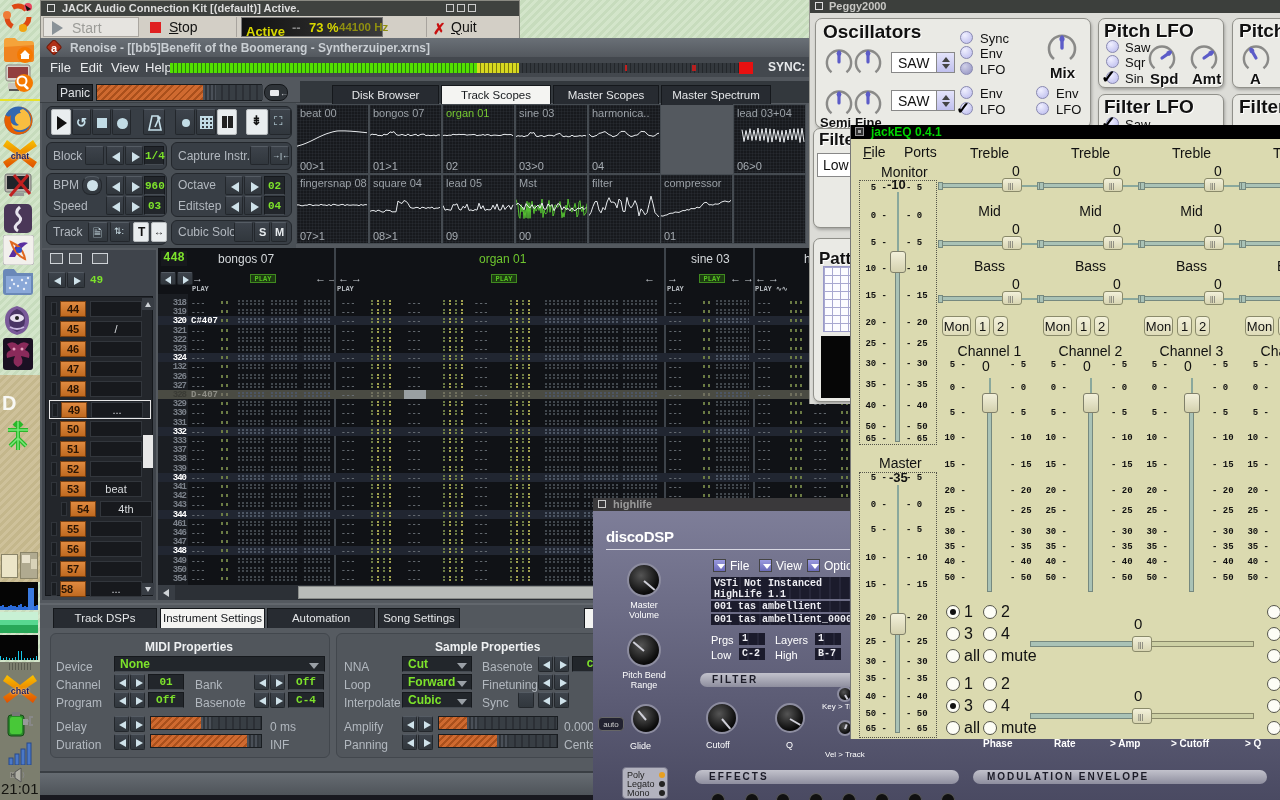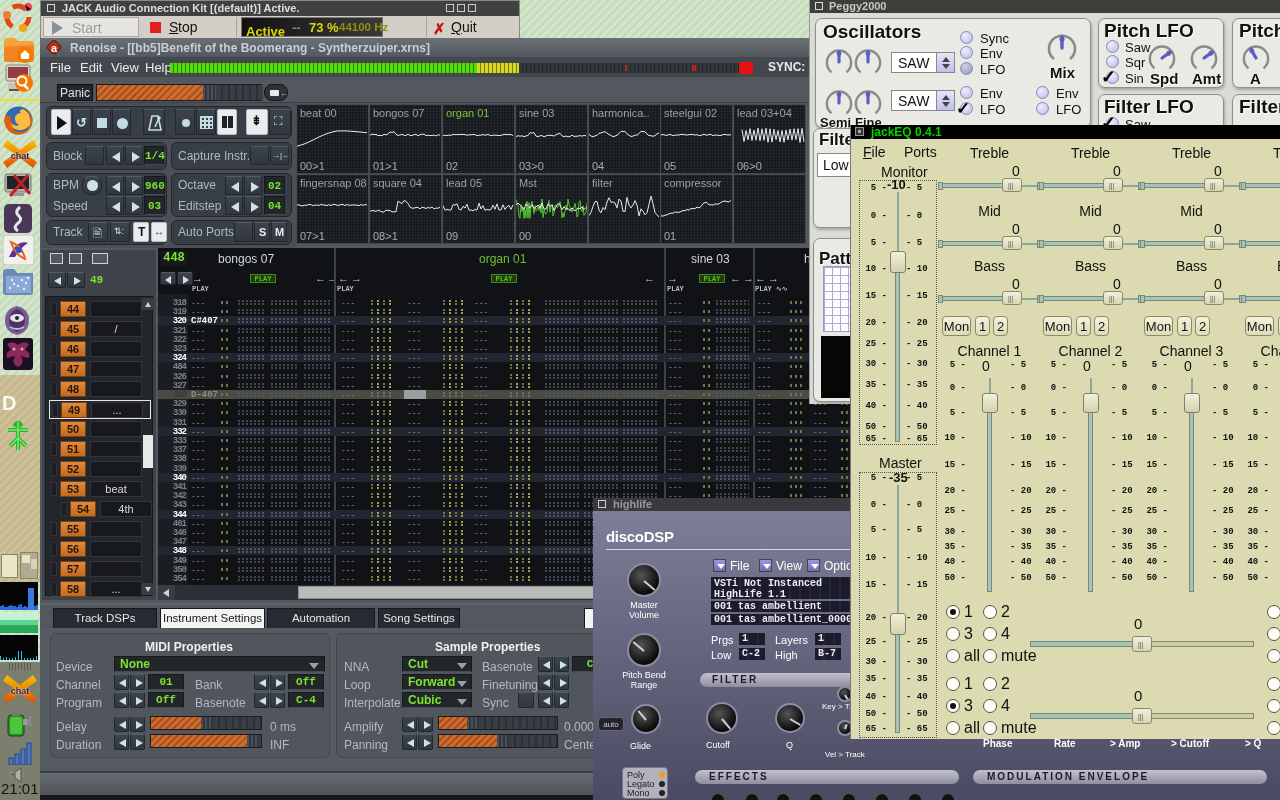--- a/index.html
+++ b/index.html
@@ -284,20 +284,26 @@
       <div class="ab" style="left:17px;top:7px;width:36px;height:17px;background:#24282d;border:1px solid #101316;color:#dfe2e5;font-size:12px;text-align:center;line-height:16px">Panic</div>
       <div class="ab" style="left:56px;top:7px;width:166px;height:17px;background:#2c3036;border:1px solid #191d21">
         <div class="ab" style="left:0;top:0;width:106px;height:15px;background:repeating-linear-gradient(135deg,#cf6a30 0 3px,#aa501c 3px 5px)"></div>
         <div class="ab" style="left:106px;top:0;width:13px;height:15px;background:repeating-linear-gradient(90deg,#4a5058 0 2px,#31363c 2px 4px)"></div>
         <div class="ab" style="left:119px;top:0;width:47px;height:15px;background:repeating-linear-gradient(90deg,#383e44 0 5px,#2c3036 5px 7px)"></div>
       </div>
       <div class="ab" style="left:224px;top:7px;width:24px;height:17px;background:#2e3338;border:1px solid #14171a;border-radius:8px">
         <span class="ab" style="left:5px;top:5px;width:9px;height:6px;background:#e8eaec;border-radius:1px"></span>
         <span class="ab" style="left:15px;top:4px;color:#cfd3d6;font-size:8px">←</span>
       </div>
+      <div class="ab" style="left:260px;top:4px;width:517px;height:22px;background:#33383d">
+        <div class="rtab" style="left:32px;width:107px">Disk Browser</div>
+        <div class="rtab rtabw" style="left:141px;width:110px">Track Scopes</div>
+        <div class="rtab" style="left:253px;width:106px">Master Scopes</div>
+        <div class="rtab" style="left:361px;width:110px">Master Spectrum</div>
+      </div>
     </div>
 <div class="ab" style="left:2px;top:65px;width:254px;height:145px;background:#4a5056">
 <div class="gbox" style="left:4px;top:3px;width:246px;height:33px"></div>
 <div class="rbtn rbtnw" style="left:9px;top:6px;width:20px;height:26px;">
         <span class="ab" style="left:5px;top:6px;width:0;height:0;border-left:10px solid #111;border-top:7px solid transparent;border-bottom:7px solid transparent"></span>
       </div>
 <div class="rbtn" style="left:30px;top:6px;width:19px;height:26px;">
         <span style="position:absolute;left:3px;top:5px;color:#c6e0ea;font-size:13px;font-weight:bold">↺</span>
       </div>
 <div class="rbtn" style="left:50px;top:6px;width:19px;height:26px;">
@@ -390,21 +396,21 @@
 <div class="rbtn" style="left:68px;top:119px;width:20px;height:20px;">
         <span style="position:absolute;left:3px;top:3px;color:#cfe2ea;font-size:9px">⇅:</span>
       </div>
 <div class="rbtn rbtnw" style="left:91px;top:119px;width:16px;height:20px;">
         <span style="position:absolute;left:4px;top:2px;color:#111;font-size:12px;font-weight:bold">T</span>
       </div>
 <div class="rbtn rbtnw" style="left:109px;top:119px;width:16px;height:20px;">
         <span style="position:absolute;left:2px;top:3px;color:#111;font-size:10px;font-weight:bold">↔</span>
       </div>
 <div class="gbox" style="left:129px;top:117px;width:121px;height:25px"></div>
-<div class="lab" style="left:136px;top:122px">Auto Ports</div>
+<div class="lab" style="left:136px;top:122px">Cubic Solo</div>
 <div class="rbtn" style="left:192px;top:119px;width:19px;height:20px;"></div>
 <div class="rbtn" style="left:212px;top:119px;width:16px;height:20px;">
         <span style="position:absolute;left:4px;top:3px;color:#e8ecef;font-size:11px;font-weight:bold">S</span>
       </div>
 <div class="rbtn" style="left:229px;top:119px;width:16px;height:20px;">
         <span style="position:absolute;left:3px;top:3px;color:#e8ecef;font-size:11px;font-weight:bold">M</span>
       </div>
 </div>
 <div class="scell" style="left:256px;top:66px;width:73px;height:70px">
       <svg class="ab" style="left:0;top:0" width="71" height="68">
@@ -433,27 +439,20 @@
       </svg>
       <div class="nm">sine 03</div>
       <div class="bt">03&gt;0</div>
     </div>
 <div class="scell" style="left:548px;top:66px;width:73px;height:70px">
       <svg class="ab" style="left:0;top:0" width="71" height="68">
         <polyline points="0,28.9 2,31.1 4,31.8 6,30.9 8,30.3 10,28.3 12,28.0 14,27.2 16,26.6 18,28.1 20,29.6 22,30.3 24,31.8 26,31.1 28,30.3 30,28.4 32,26.4 34,26.4 36,26.4 38,28.9 40,30.3 42,31.5 44,31.1 46,30.2 48,30.1 50,28.6 52,26.3 54,26.6 56,26.7 58,29.0 60,30.5 62,30.7 64,31.3 66,30.6 68,28.8 70,28.2" fill="none" stroke="#e8ebee" stroke-width="1"></polyline>
       </svg>
       <div class="nm">harmonica..</div>
       <div class="bt">04</div>
-    </div>
-<div class="scell" style="left:620px;top:66px;width:73px;height:70px">
-      <svg class="ab" style="left:0;top:0" width="71" height="68">
-        <polyline points="0,29.9 2,29.5 4,30.1 6,30.4 8,29.5 10,29.7 12,30.8 14,30.2 16,29.9 18,30.0 20,29.4 22,29.6 24,29.7 26,30.1 28,29.6 30,29.6 32,29.3 34,30.2 36,29.6 38,30.6 40,30.6 42,29.3 44,29.6 46,30.3 48,29.5 50,29.4 52,30.7 54,30.1 56,30.0 58,30.5 60,30.5 62,29.5 64,29.4 66,29.9 68,29.9 70,29.9" fill="none" stroke="#e8ebee" stroke-width="1"></polyline>
-      </svg>
-      <div class="nm">steelgui 02</div>
-      <div class="bt">05</div>
     </div>
 <div class="scell" style="left:693px;top:66px;width:73px;height:70px">
       <svg class="ab" style="left:0;top:0" width="71" height="68">
         <polyline points="8,24.7 10,36.5 12,25.5 14,34.8 16,23.7 18,35.5 20,25.1 22,35.2 24,23.1 26,35.8 28,23.8 30,35.3 32,23.2 34,37.3 36,23.8 38,37.1 40,24.2 42,34.7 44,25.5 46,37.0 48,25.4 50,37.3 52,25.0 54,35.0 56,24.0 58,35.1 60,23.7 62,34.7 64,23.6 66,37.5 68,23.3 70,36.9" fill="none" stroke="#e8ebee" stroke-width="1"></polyline>
       </svg>
       <div class="nm">lead 03+04</div>
       <div class="bt">06&gt;0</div>
     </div>
 <div class="scell" style="left:256px;top:136px;width:73px;height:70px">
       <svg class="ab" style="left:0;top:0" width="71" height="68">
@@ -575,21 +574,21 @@
 <div class="ab" style="left:11px;top:1px;width:26px;height:16px;background:linear-gradient(#e08a40,#c06a20);border:1px solid #7a4010;color:#2a1504;font-size:11px;font-weight:bold;text-align:center;line-height:15px">56</div>
 <div class="ab" style="left:41px;top:1px;width:52px;height:16px;background:#17191d;border:1px solid #32363c;color:#d8dbde;font-size:11px;text-align:center;line-height:15px"></div>
 </div>
 <div class="ab" style="left:3px;top:263px;width:102px;height:19px;">
 <div class="ab" style="left:2px;top:2px;width:6px;height:14px;background:#1a1d21;border:1px solid #30343a"></div>
 <div class="ab" style="left:11px;top:1px;width:26px;height:16px;background:linear-gradient(#e08a40,#c06a20);border:1px solid #7a4010;color:#2a1504;font-size:11px;font-weight:bold;text-align:center;line-height:15px">57</div>
 <div class="ab" style="left:41px;top:1px;width:52px;height:16px;background:#17191d;border:1px solid #32363c;color:#d8dbde;font-size:11px;text-align:center;line-height:15px"></div>
 </div>
 <div class="ab" style="left:3px;top:283px;width:102px;height:19px;">
 <div class="ab" style="left:2px;top:2px;width:6px;height:14px;background:#1a1d21;border:1px solid #30343a"></div>
-<div class="ab" style="left:11px;top:1px;width:26px;height:16px;background:linear-gradient(#e08a40,#c06a20);border:1px solid #7a4010;color:#2a1504;font-size:11px;font-weight:bold;text-align:center;line-height:15px">58</div>
+<div class="ab" style="left:11px;top:1px;width:26px;height:16px;background:linear-gradient(#e08a40,#c06a20);border:1px solid #7a4010;color:#2a1504;font-size:11px;font-weight:bold;text-align:left;line-height:15px">58</div>
 <div class="ab" style="left:41px;top:1px;width:52px;height:16px;background:#17191d;border:1px solid #32363c;color:#d8dbde;font-size:11px;text-align:center;line-height:15px">...</div>
 </div>
 <div class="ab" style="left:96px;top:1px;width:12px;height:12px;background:#383d44">
           <span class="ab" style="left:3px;top:4px;width:0;height:0;border-bottom:5px solid #cfd3d7;border-left:3px solid transparent;border-right:3px solid transparent"></span>
         </div>
 <div class="ab" style="left:96px;top:286px;width:12px;height:12px;background:#383d44">
           <span class="ab" style="left:3px;top:4px;width:0;height:0;border-top:5px solid #cfd3d7;border-left:3px solid transparent;border-right:3px solid transparent"></span>
         </div>
 <div class="ab" style="left:97px;top:138px;width:10px;height:33px;background:#e8e8e8"></div>
 </div>
@@ -790,21 +789,21 @@
 <span class="dots" style="left:465px;top:2px;width:34px;height:5px;background-image:repeating-linear-gradient(90deg,#4d5664 0 2px,transparent 2px 4px),repeating-linear-gradient(90deg,#4d5664 0 2px,transparent 2px 4px);background-size:100% 2px,100% 2px;background-position:0 0,0 3px;background-repeat:no-repeat;"></span>
 <span class="pnote" style="left:510px">---</span>
 <span class="dots" style="left:545px;top:3px;width:10px;background:repeating-linear-gradient(90deg,#6b7b44 0 2px,transparent 2px 5px)"></span>
 <span class="dots" style="left:558px;top:2px;width:33px;height:5px;background-image:repeating-linear-gradient(90deg,#4d5664 0 2px,transparent 2px 4px),repeating-linear-gradient(90deg,#4d5664 0 2px,transparent 2px 4px);background-size:100% 2px,100% 2px;background-position:0 0,0 3px;background-repeat:no-repeat;"></span>
 <span class="pnote" style="left:599px">---</span>
 <span class="dots" style="left:632px;top:3px;width:12px;background:repeating-linear-gradient(90deg,#6b7b44 0 2px,transparent 2px 5px)"></span>
 <span class="pnote" style="left:655px">---</span>
 <span class="dots" style="left:683px;top:3px;width:10px;background:repeating-linear-gradient(90deg,#6b7b44 0 2px,transparent 2px 5px)"></span>
 </div>
 <div class="prow" style="top:114.4px;">
-<span class="pnum" style="color:#7b818a">484</span>
+<span class="pnum" style="color:#7b818a">132</span>
 <span class="pnote" style="left:33px">---</span>
 <span class="dots" style="left:63px;top:3px;width:10px;background:repeating-linear-gradient(90deg,#6b7b44 0 2px,transparent 2px 5px)"></span>
 <span class="dots" style="left:80px;top:2px;width:28px;height:5px;background-image:repeating-linear-gradient(90deg,#41474d 0 2px,transparent 2px 4px),repeating-linear-gradient(90deg,#41474d 0 2px,transparent 2px 4px);background-size:100% 2px,100% 2px;background-position:0 0,0 3px;background-repeat:no-repeat;"></span>
 <span class="dots" style="left:113px;top:2px;width:28px;height:5px;background-image:repeating-linear-gradient(90deg,#41474d 0 2px,transparent 2px 4px),repeating-linear-gradient(90deg,#41474d 0 2px,transparent 2px 4px);background-size:100% 2px,100% 2px;background-position:0 0,0 3px;background-repeat:no-repeat;"></span>
 <span class="dots" style="left:146px;top:2px;width:26px;height:5px;background-image:repeating-linear-gradient(90deg,#41474d 0 2px,transparent 2px 4px),repeating-linear-gradient(90deg,#41474d 0 2px,transparent 2px 4px);background-size:100% 2px,100% 2px;background-position:0 0,0 3px;background-repeat:no-repeat;"></span>
 <span class="pnote" style="left:183px">---</span>
 <span class="pnote" style="left:249px">---</span>
 <span class="pnote" style="left:316px">---</span>
 <span class="dots" style="left:213px;top:2px;width:22px;height:5px;background-image:repeating-linear-gradient(90deg,#6b7b44 0 2px,transparent 2px 6px,#a0a04e 6px 8px,transparent 8px 12px),repeating-linear-gradient(90deg,#6b7b44 0 2px,transparent 2px 6px,#a0a04e 6px 8px,transparent 8px 12px);background-size:100% 2px,100% 2px;background-position:0 0,0 3px;background-repeat:no-repeat;"></span>
 <span class="dots" style="left:285px;top:2px;width:22px;height:5px;background-image:repeating-linear-gradient(90deg,#6b7b44 0 2px,transparent 2px 6px,#a0a04e 6px 8px,transparent 8px 12px),repeating-linear-gradient(90deg,#6b7b44 0 2px,transparent 2px 6px,#a0a04e 6px 8px,transparent 8px 12px);background-size:100% 2px,100% 2px;background-position:0 0,0 3px;background-repeat:no-repeat;"></span>

